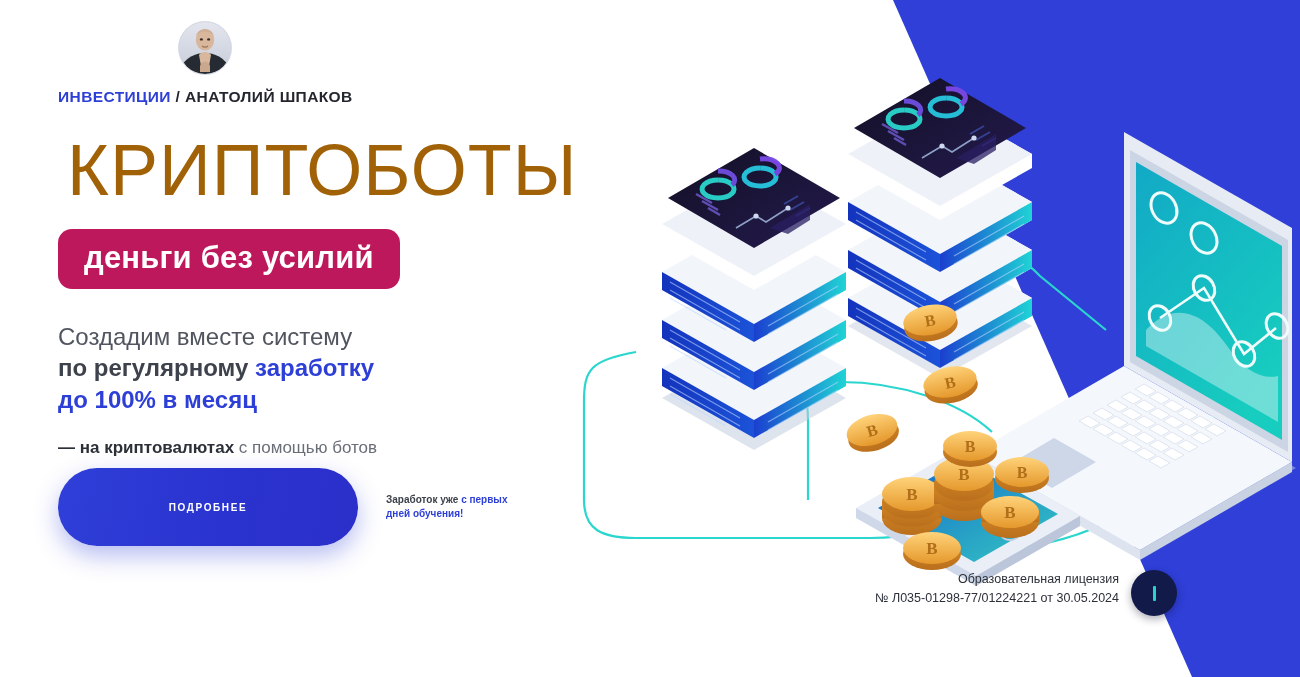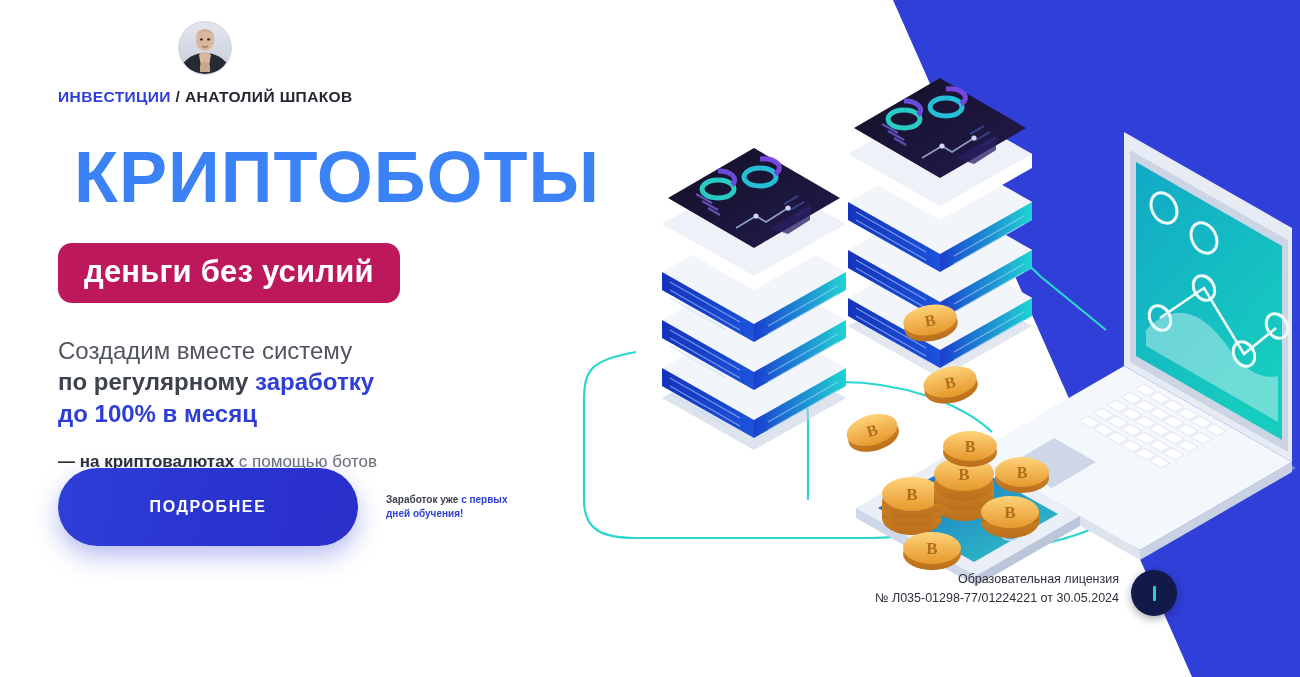--- a/index.html
+++ b/index.html
@@ -21,22 +21,22 @@
     width:52px;height:52px;border-radius:50%;overflow:hidden;flex:0 0 auto;
     box-shadow:0 0 0 1px #d8dae4;background:#cfd3de;position:relative;
   }
   .avatar svg{display:block;width:100%;height:100%;}
   .brand-text{font-size:15.5px;font-weight:700;letter-spacing:.4px;color:#23262e;white-space:nowrap;}
   .brand-text .accent{color:#2d3fd6;}
 
   
   .copy{position:absolute;left:58px;top:126px;z-index:40;width:560px;}
   .h1{
-    font-size:72px;line-height:.98;font-weight:700;color:#3b82f6;
-    letter-spacing:1px;margin:16px;white-space:nowrap;
+    font-size:72px;line-height:.98;font-weight:400;color:#a16207;
+    letter-spacing:1px;margin:9px;white-space:nowrap;
   }
   .pill{
     display:inline-block;margin-top:14px;background:#be185d;border-radius:14px;
     padding:11px 26px 13px 26px;
   }
   .pill span{font-size:31px;font-weight:700;color:#ffffff;letter-spacing:.2px;white-space:nowrap;}
 
   .lede{margin-top:32px;font-size:24px;line-height:1.33;color:#51555f;font-weight:400;}
   .lede .l2{font-weight:700;color:#3e424c;}
   .lede .hl{color:#2d3fd6;font-weight:700;}
@@ -44,21 +44,21 @@
   .sub{margin-top:22px;font-size:17px;color:#6a6e78;}
   .sub b{color:#2c3038;font-weight:700;}
 
   
   .cta-row{position:absolute;left:58px;top:468px;display:flex;align-items:center;gap:28px;z-index:40;}
   .cta{
     width:300px;height:78px;border:0;cursor:pointer;
     border-radius:39px;
     background:linear-gradient(100deg,#2f3fd8 0%,#2a33cf 55%,#2b2fca 100%);
     box-shadow:0 10px 24px rgba(45,63,214,.34);
-    color:#fff;font-family:inherit;font-size:16px;font-weight:700;letter-spacing:1.6px;
+    color:#fff;font-family:inherit;font-size:10px;font-weight:700;letter-spacing:1.6px;
     display:flex;align-items:center;justify-content:center;
   }
   .cta-note{font-size:10px;line-height:1.42;color:#3c4049;font-weight:700;max-width:210px;}
   .cta-note .hl{color:#2d3fd6;}
 
   
   .license{position:absolute;right:181px;top:570px;text-align:right;z-index:40;line-height:1.5;}
   .license div{font-size:12.5px;color:#2c3038;white-space:nowrap;}
   .seal{
     position:absolute;left:1131px;top:570px;width:46px;height:46px;border-radius:50%;

